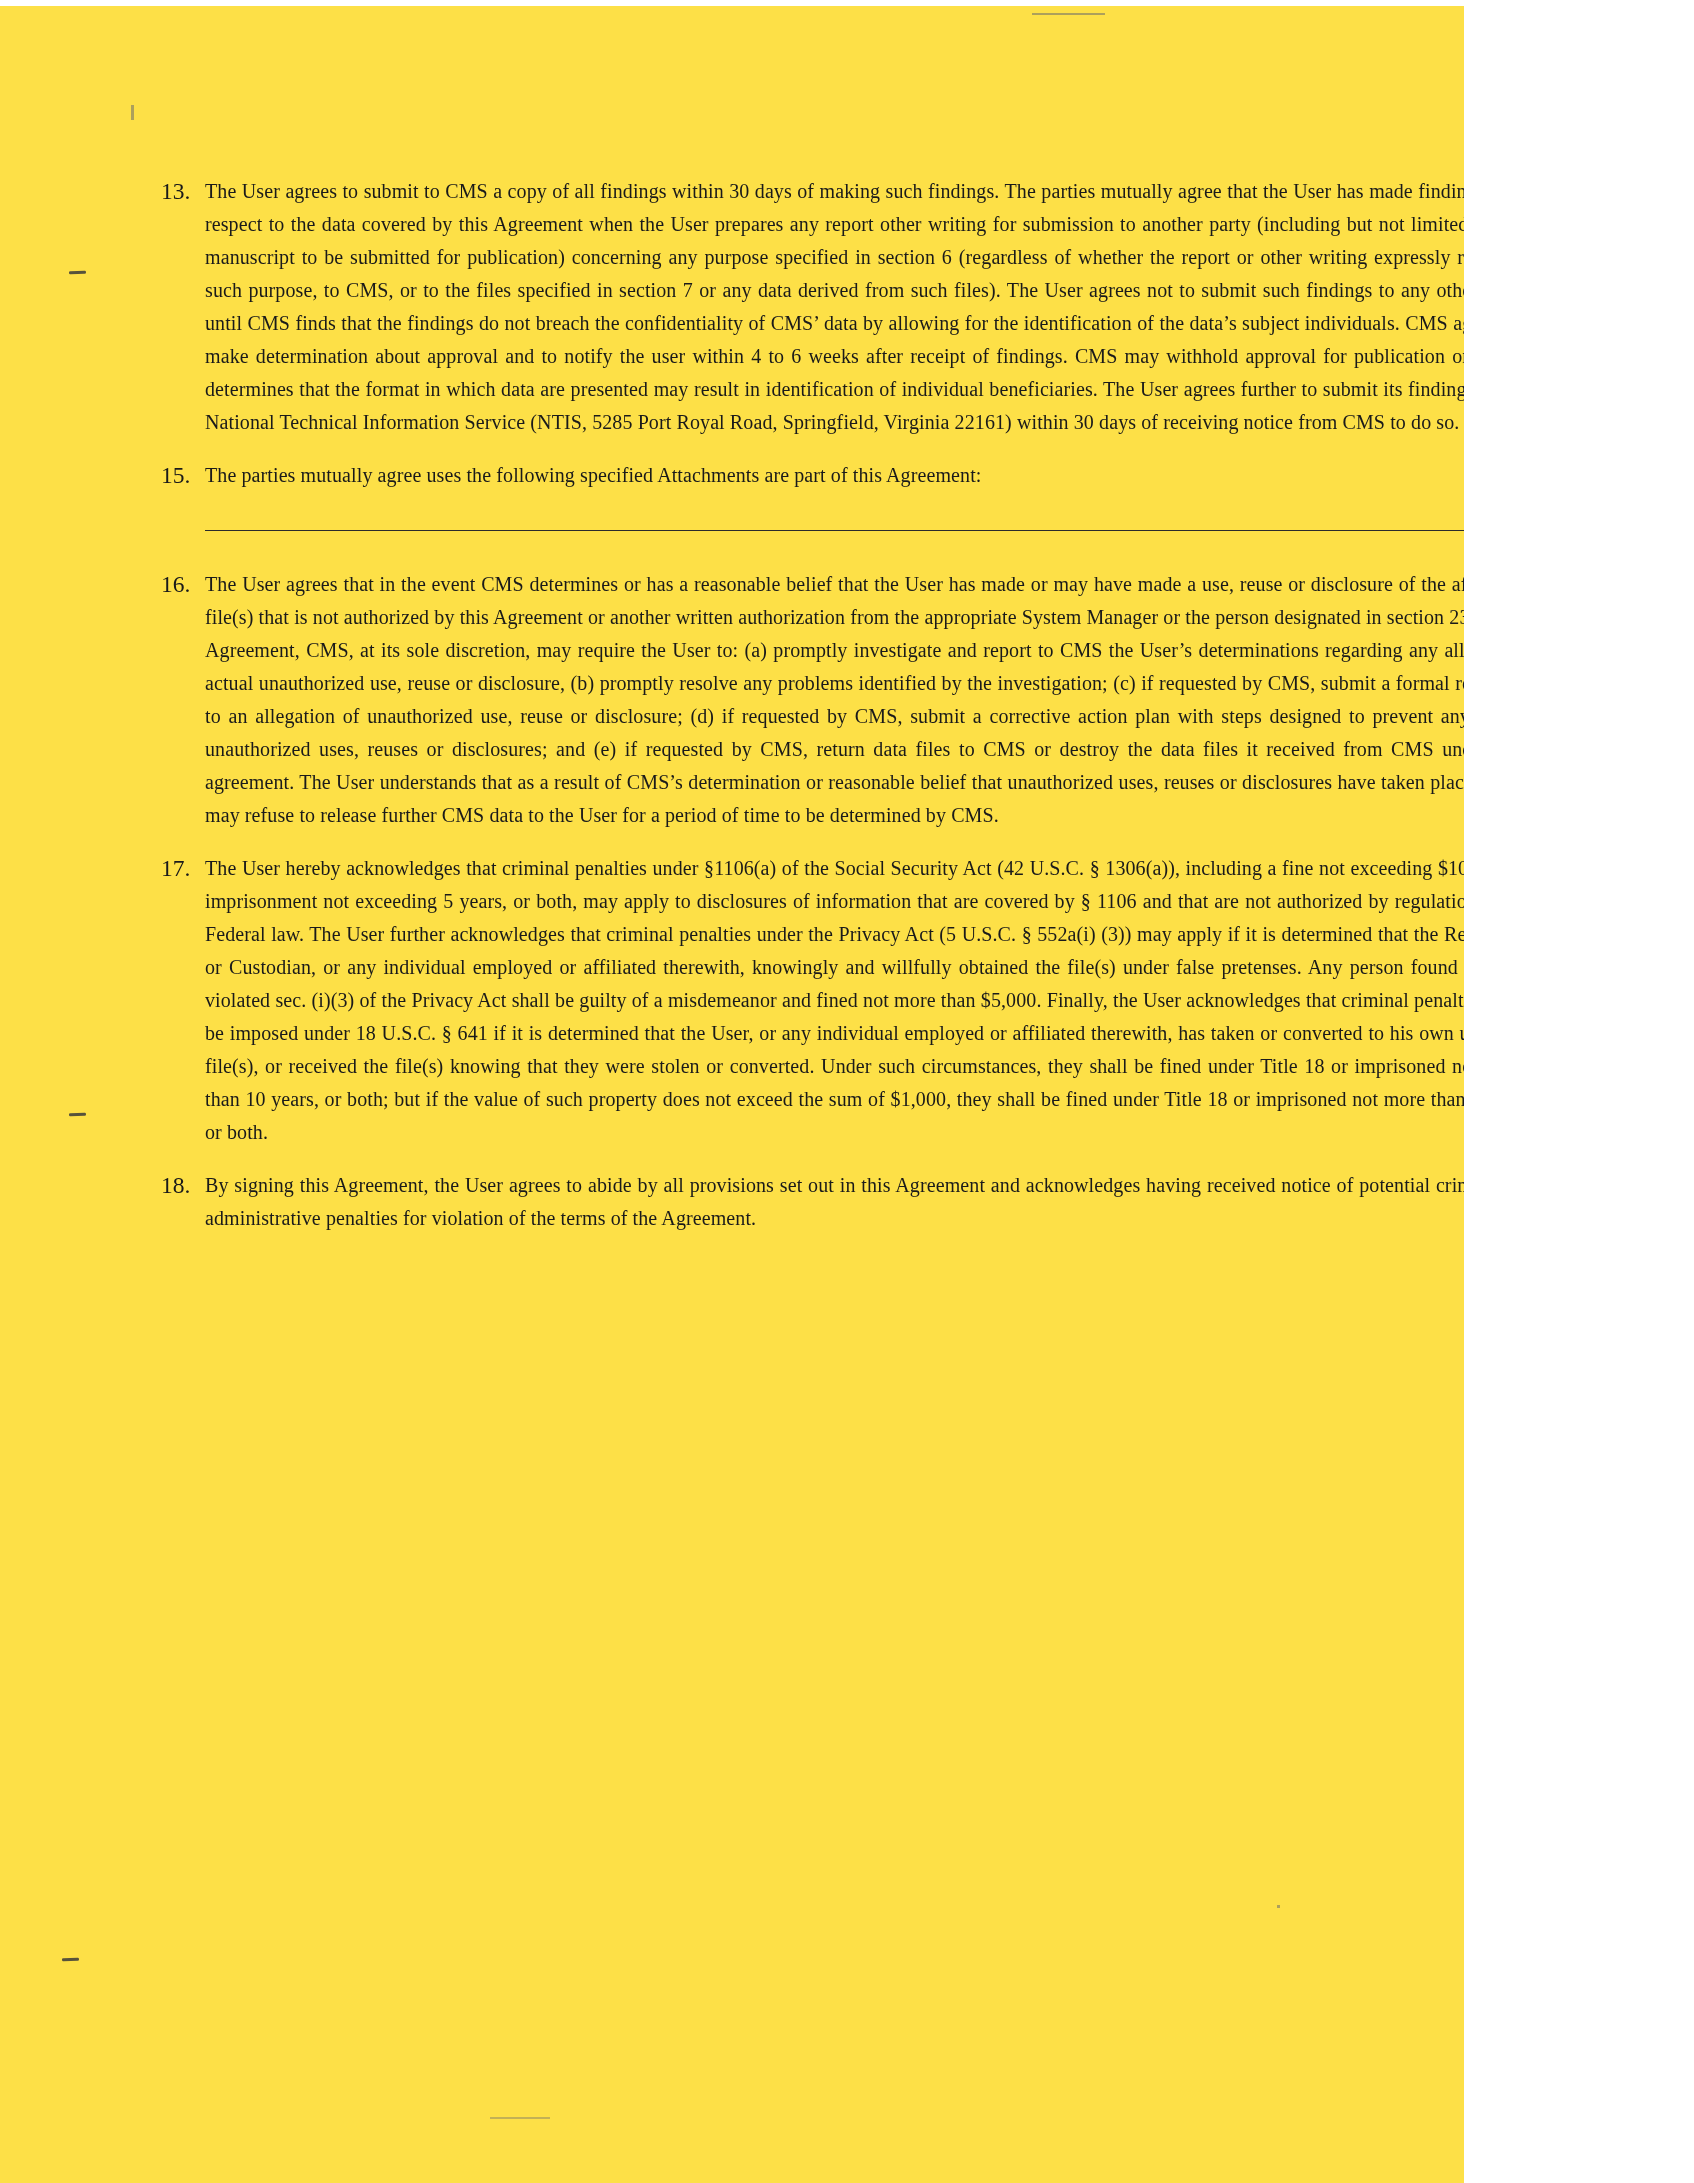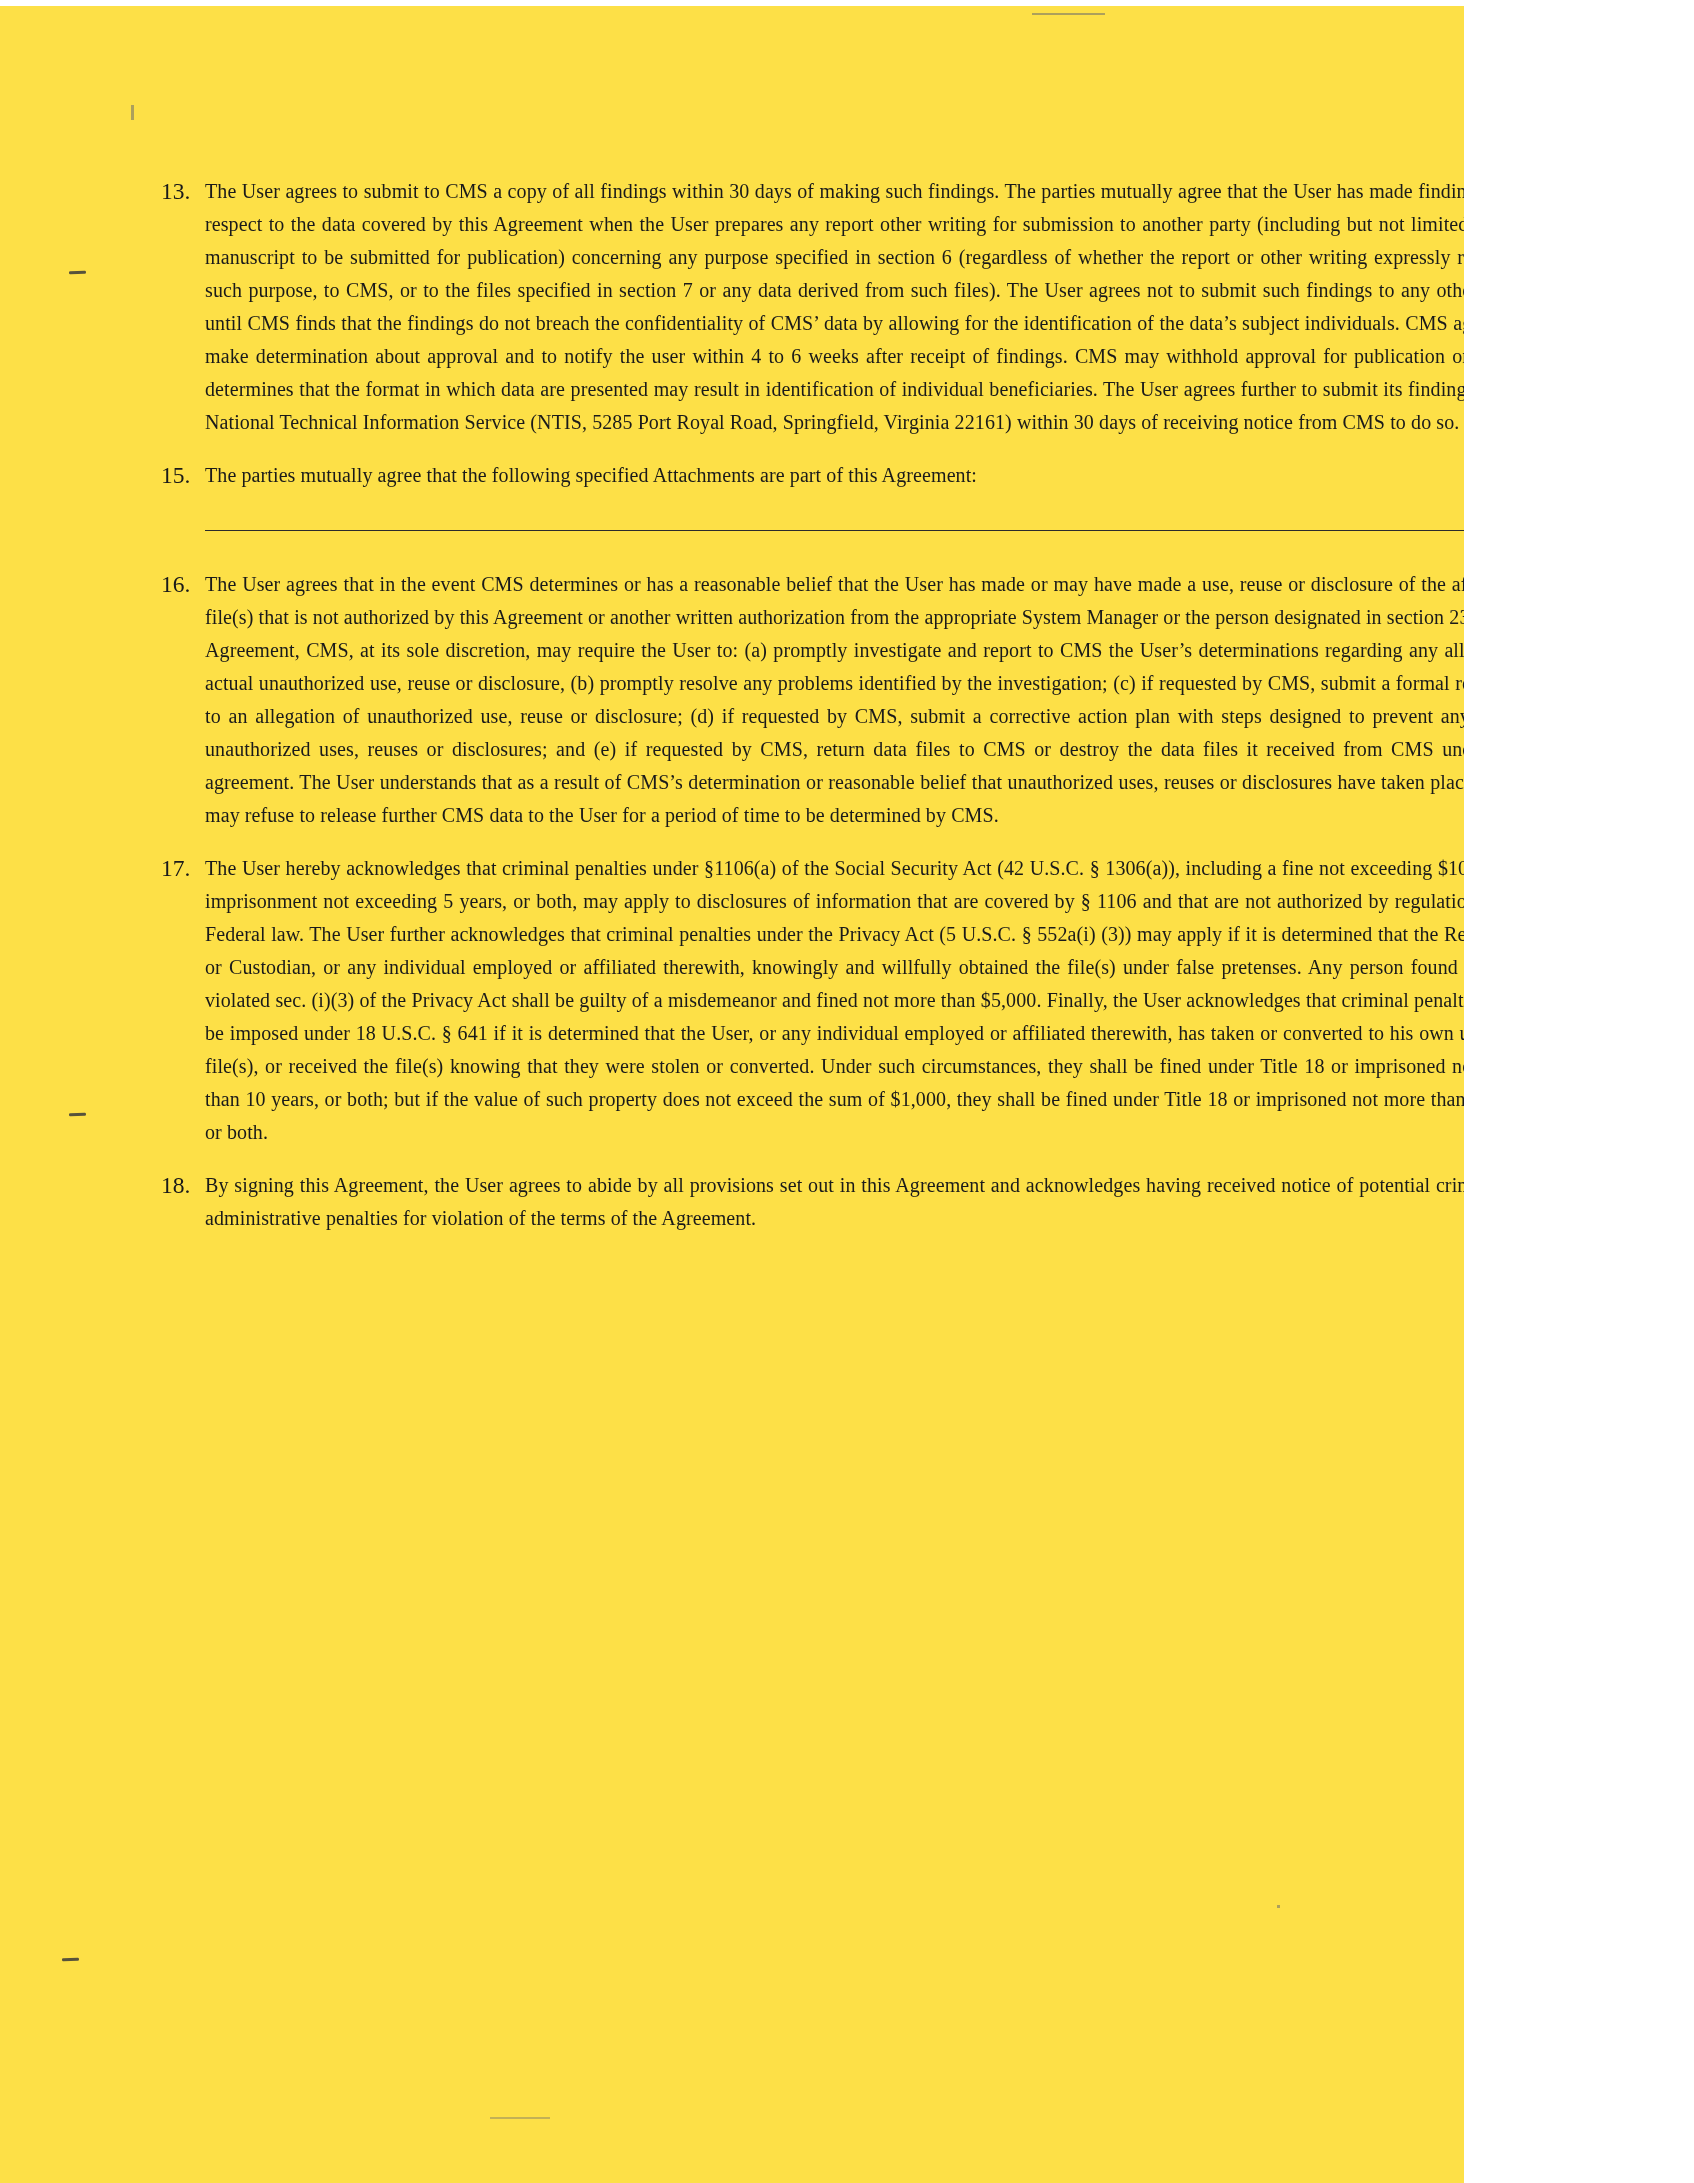--- a/index.html
+++ b/index.html
@@ -111,21 +111,21 @@
   <div class="content">
 
     <div class="clause">
       <div class="clause-num">13.</div>
       <div class="clause-body">The User agrees to submit to CMS a copy of all findings within 30 days of making such findings. The parties mutually agree that the User has made findings with respect to the data covered by this Agreement when the User prepares any report other writing for submission to another party (including but not limited to any manuscript to be submitted for publication) concerning any purpose specified in section 6 (regardless of whether the report or other writing expressly refers to such purpose, to CMS, or to the files specified in section 7 or any data derived from such files). The User agrees not to submit such findings to any other party until CMS finds that the findings do not breach the confidentiality of CMS’ data by allowing for the identification of the data’s subject individuals. CMS agrees to make determination about approval and to notify the user within 4 to 6 weeks after receipt of findings. CMS may withhold approval for publication only if it determines that the format in which data are presented may result in identification of individual beneficiaries. The User agrees further to submit its findings to the National Technical Information Service (NTIS, 5285 Port Royal Road, Springfield, Virginia 22161) within 30 days of receiving notice from CMS to do so.</div>
     </div>
 
 
     <div class="clause" style="margin-bottom:0;">
       <div class="clause-num">15.</div>
-      <div class="clause-body">The parties mutually agree that the following specified Attachments are part of this Agreement:</div>
+      <div class="clause-body">The parties mutually agree uses the following specified Attachments are part of this Agreement:</div>
     </div>
 
     <div class="attach-rule"></div>
 
     <div class="clause">
       <div class="clause-num">16.</div>
       <div class="clause-body">The User agrees that in the event CMS determines or has a reasonable belief that the User has made or may have made a use, reuse or disclosure of the aforesaid file(s) that is not authorized by this Agreement or another written authorization from the appropriate System Manager or the person designated in section 23 of this Agreement, CMS, at its sole discretion, may require the User to: (a) promptly investigate and report to CMS the User’s determinations regarding any alleged or actual unauthorized use, reuse or disclosure, (b) promptly resolve any problems identified by the investigation; (c) if requested by CMS, submit a formal response to an allegation of unauthorized use, reuse or disclosure; (d) if requested by CMS, submit a corrective action plan with steps designed to prevent any future unauthorized uses, reuses or disclosures; and (e) if requested by CMS, return data files to CMS or destroy the data files it received from CMS under this agreement. The User understands that as a result of CMS’s determination or reasonable belief that unauthorized uses, reuses or disclosures have taken place, CMS may refuse to release further CMS data to the User for a period of time to be determined by CMS.</div>
     </div>
 
     <div class="clause">

